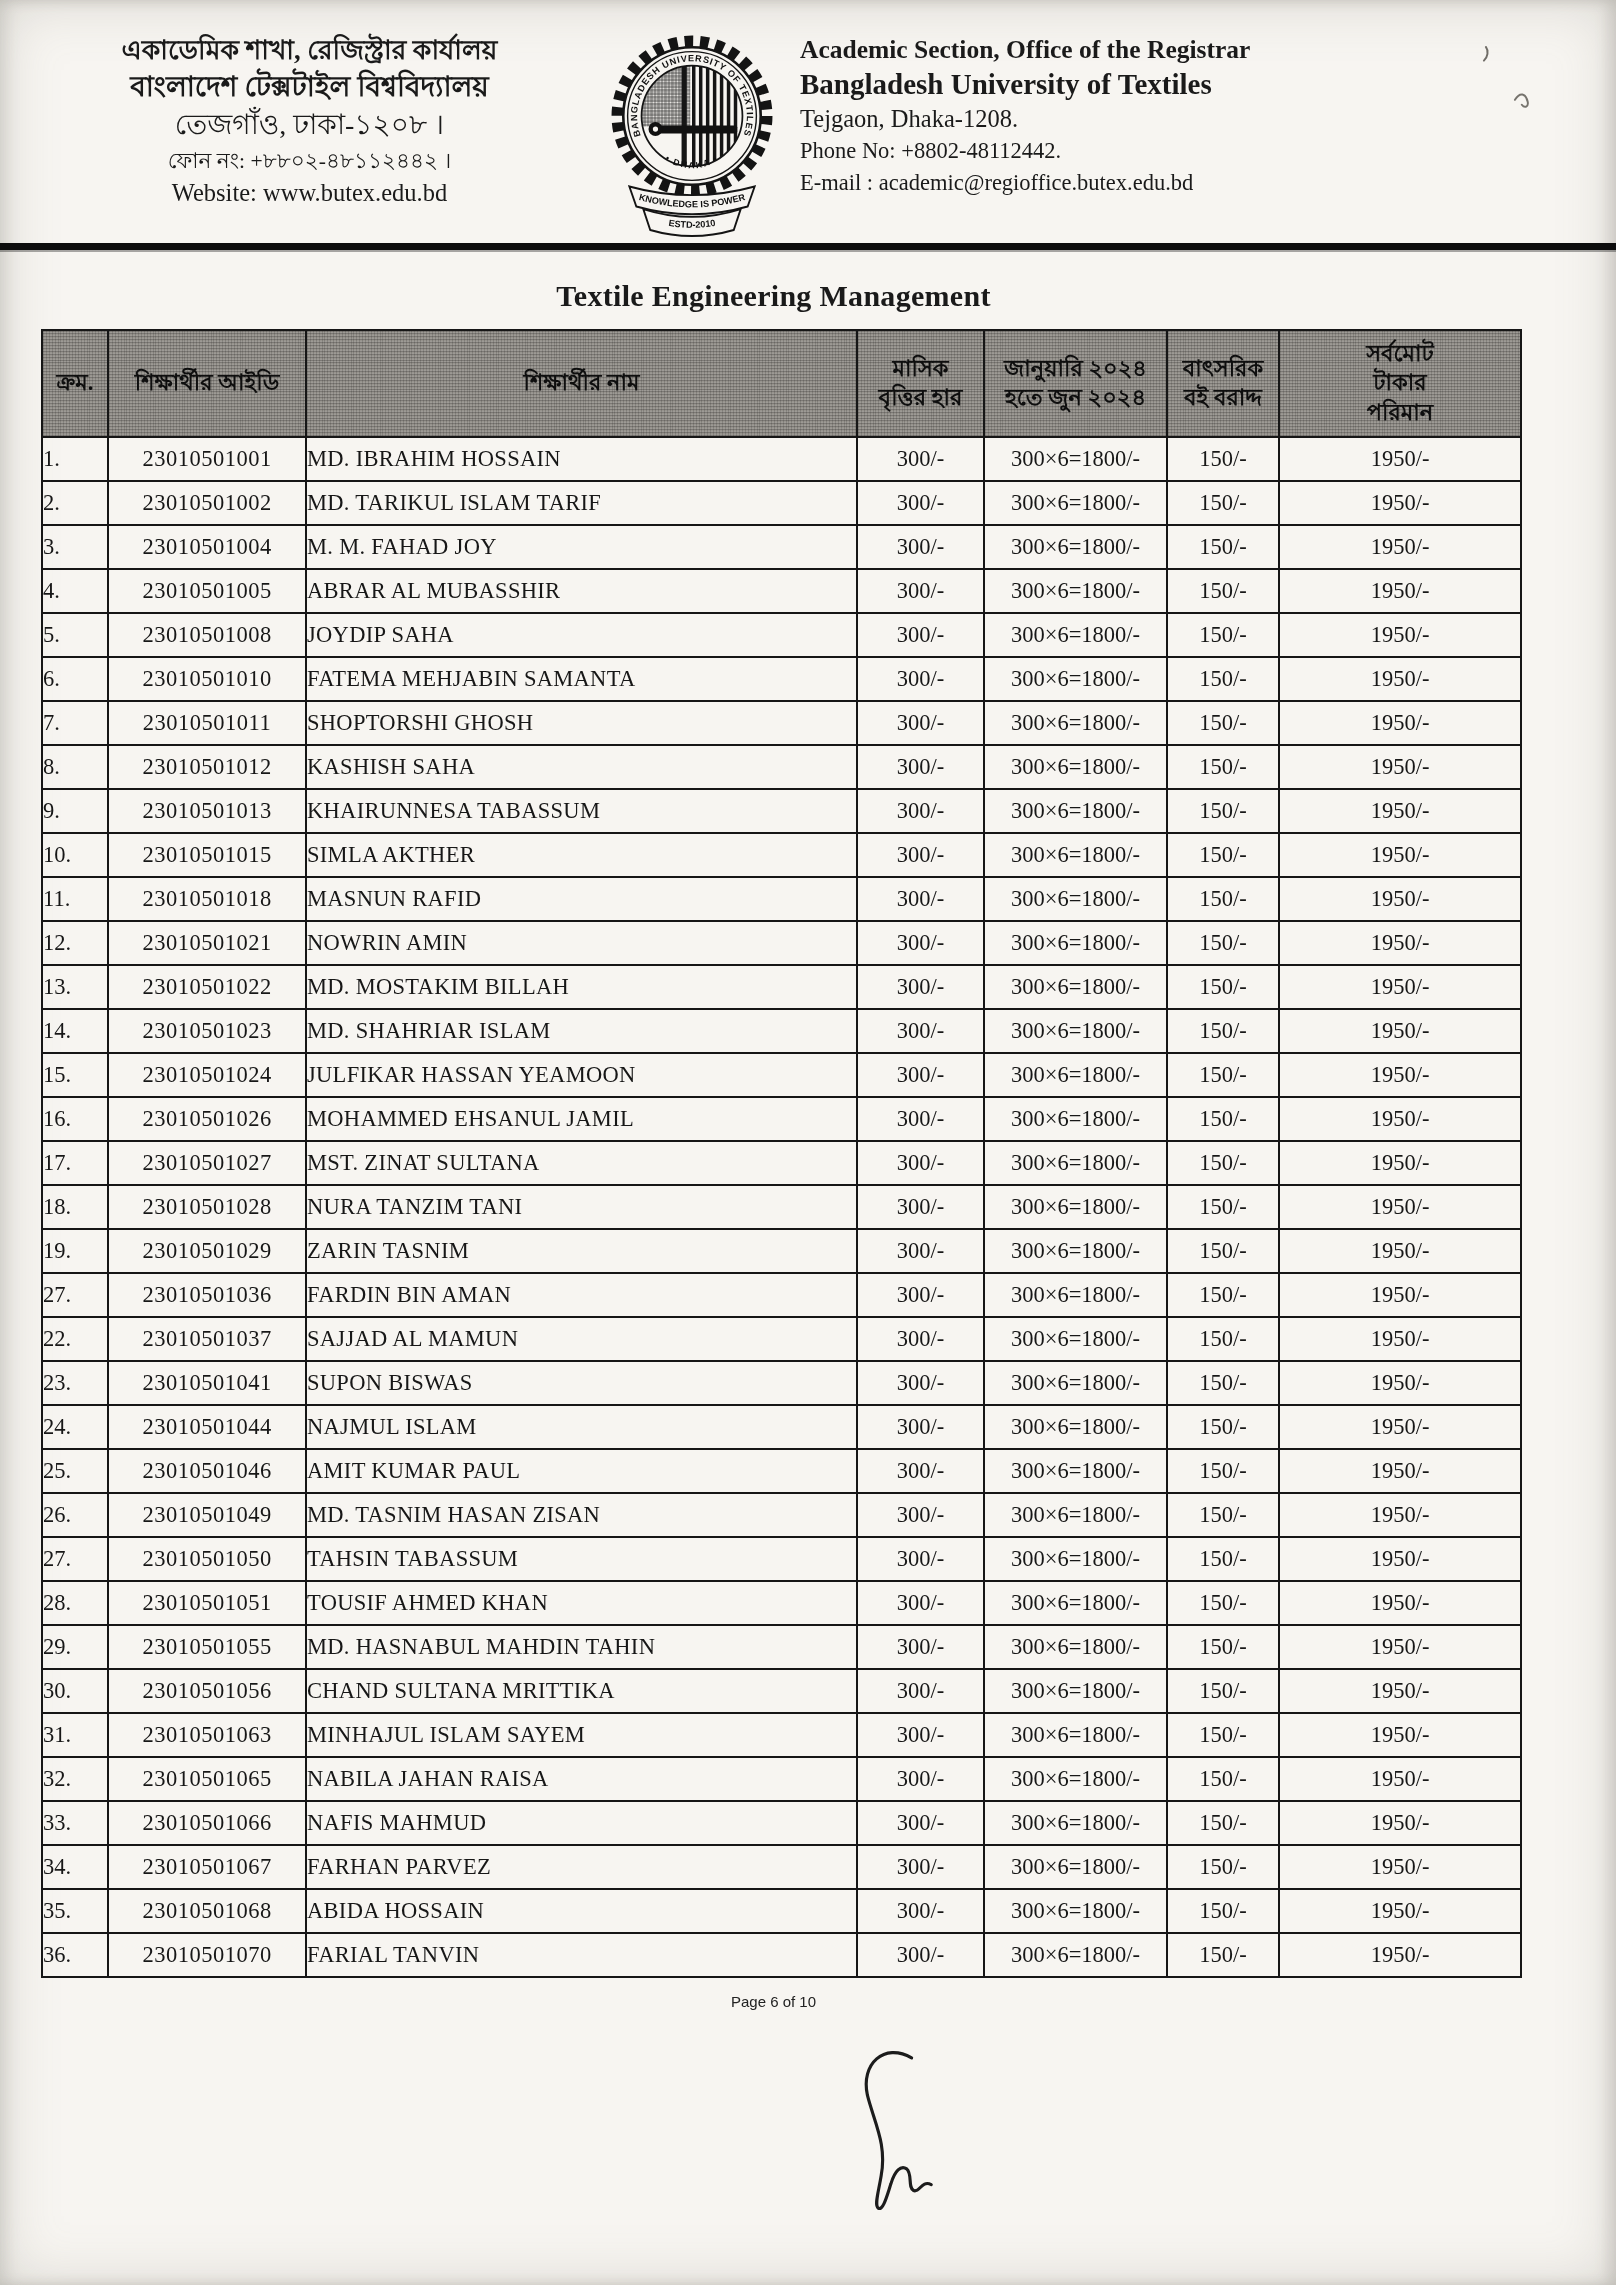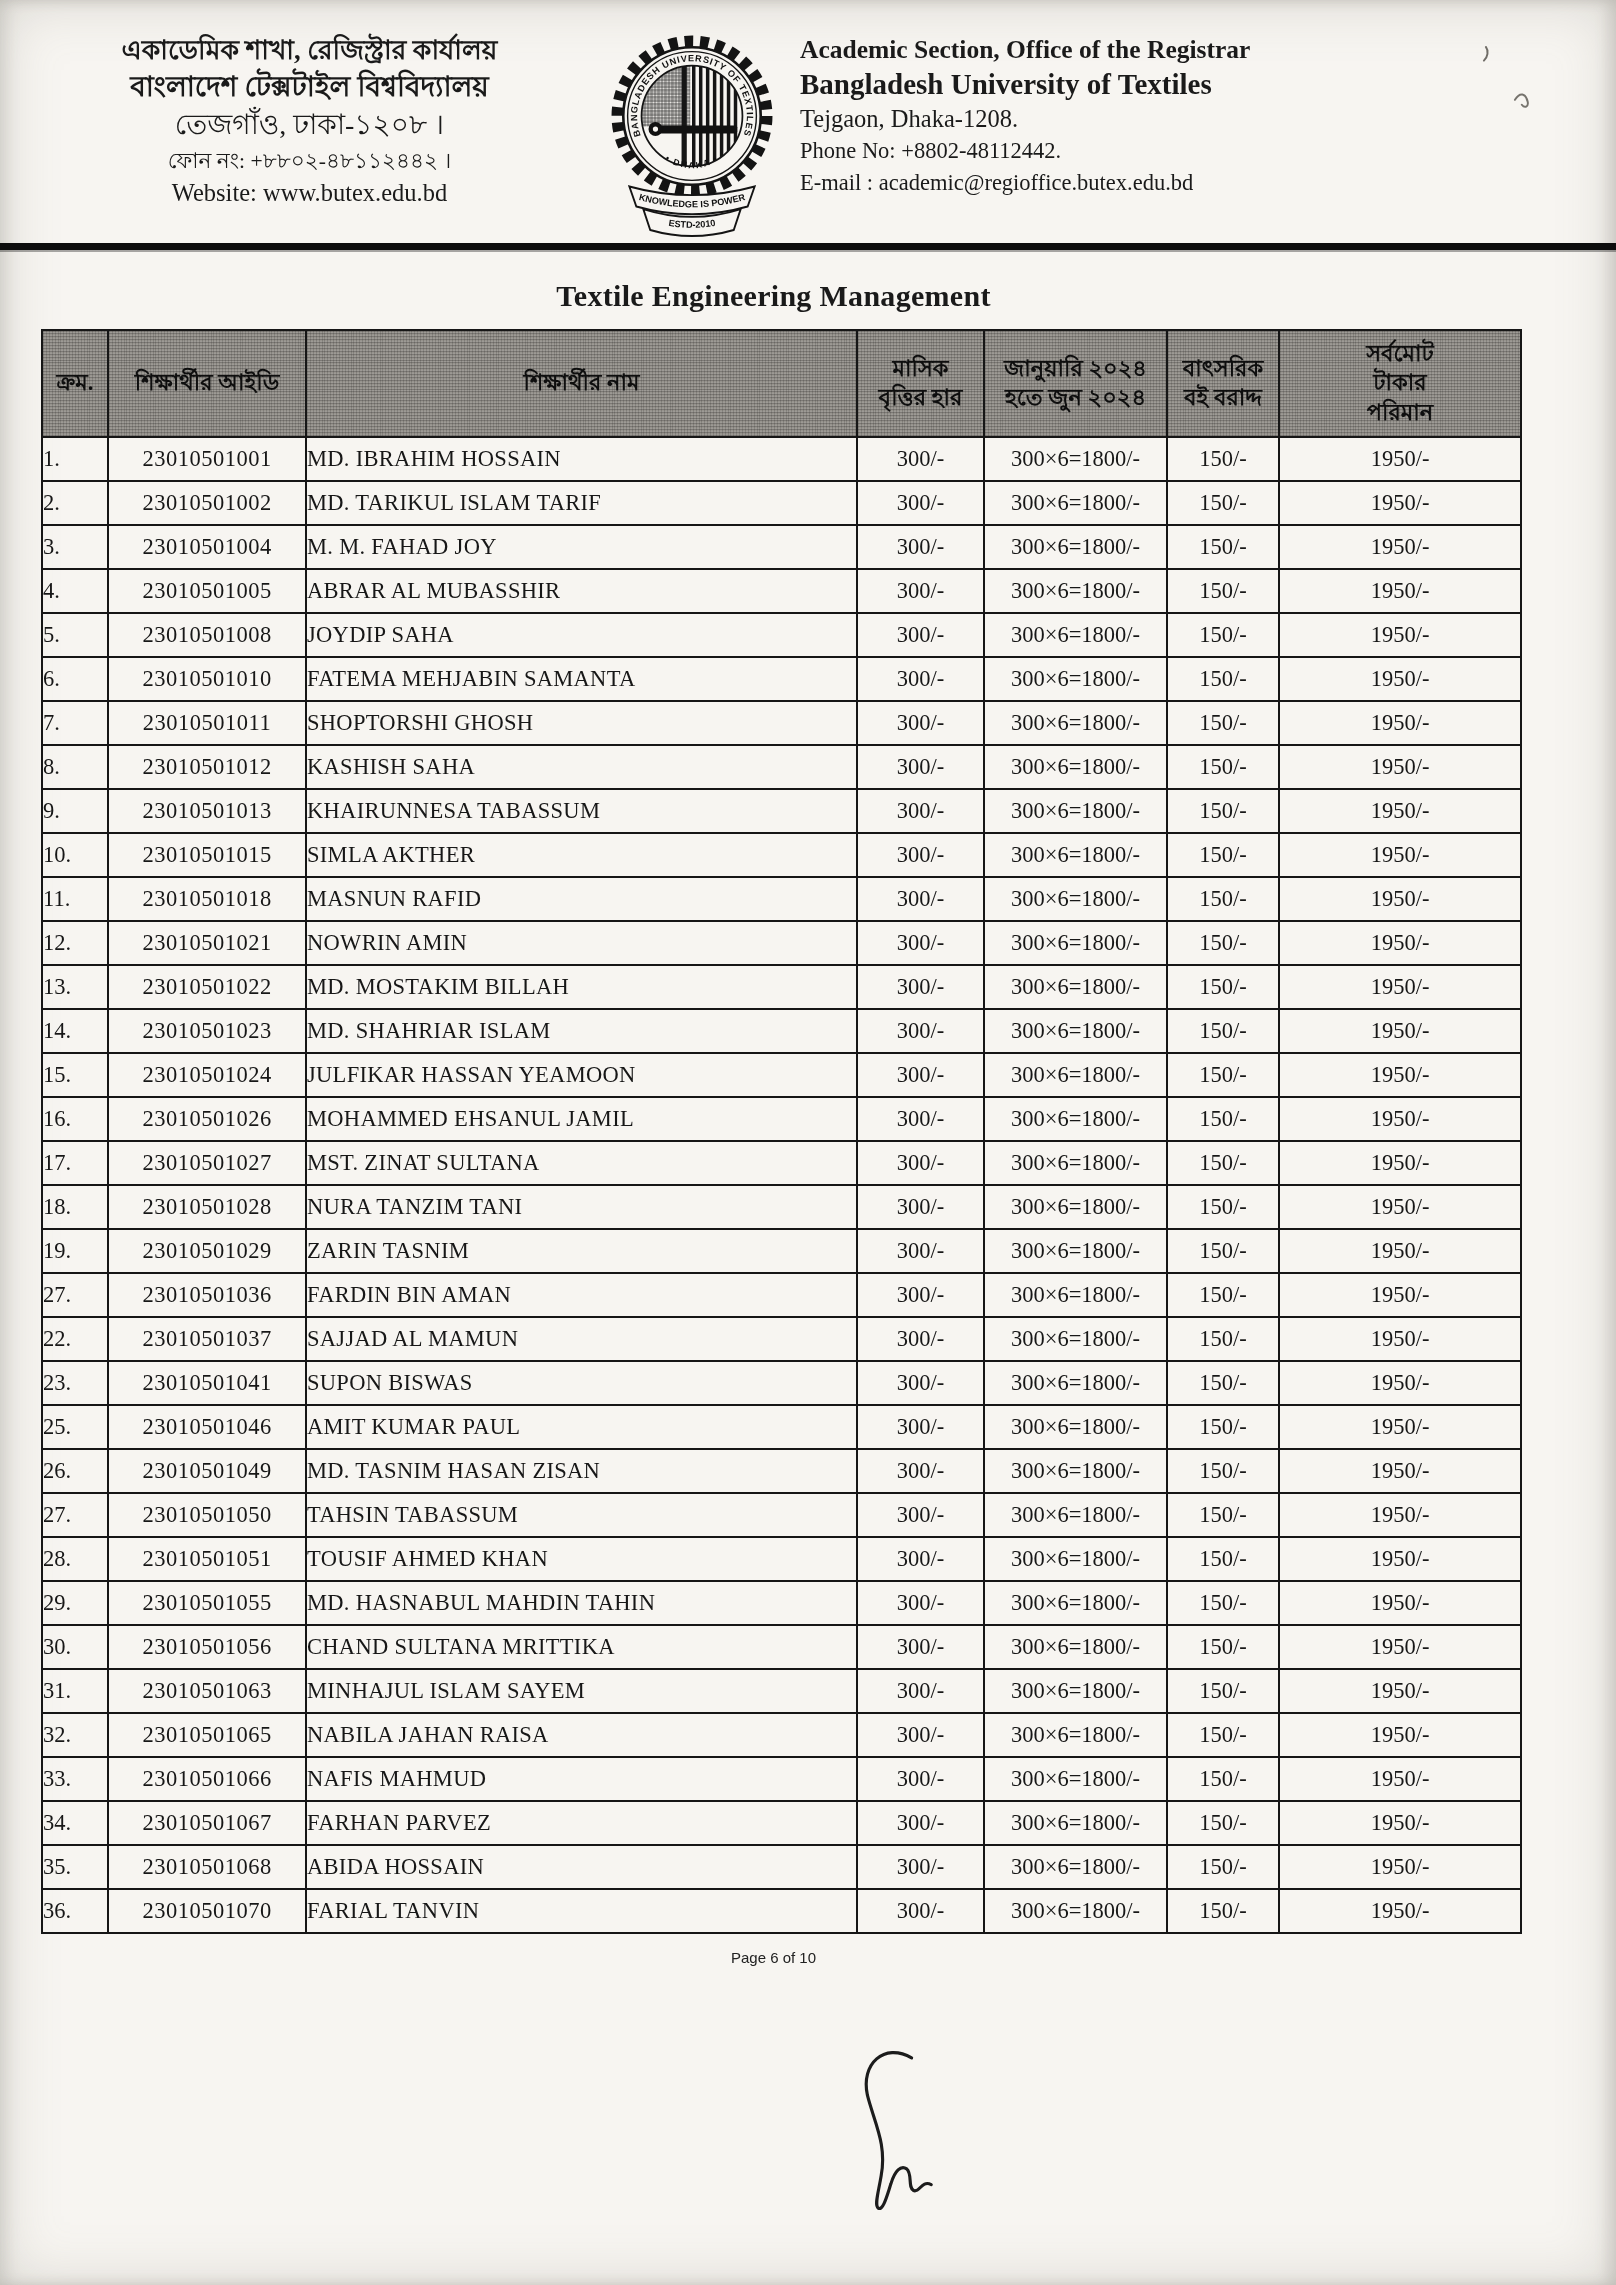--- a/index.html
+++ b/index.html
@@ -406,20 +406,29 @@
         <tr>
           <td class="c0">23.</td>
           <td class="c1">23010501041</td>
           <td class="c2">SUPON BISWAS</td>
           <td class="c3">300/-</td>
           <td class="c4">300×6=1800/-</td>
           <td class="c5">150/-</td>
           <td class="c6">1950/-</td>
         </tr>
         <tr>
+          <td class="c0">24.</td>
+          <td class="c1">23010501044</td>
+          <td class="c2">NAJMUL ISLAM</td>
+          <td class="c3">300/-</td>
+          <td class="c4">300×6=1800/-</td>
+          <td class="c5">150/-</td>
+          <td class="c6">1950/-</td>
+        </tr>
+        <tr>
           <td class="c0">25.</td>
           <td class="c1">23010501046</td>
           <td class="c2">AMIT KUMAR PAUL</td>
           <td class="c3">300/-</td>
           <td class="c4">300×6=1800/-</td>
           <td class="c5">150/-</td>
           <td class="c6">1950/-</td>
         </tr>
         <tr>
           <td class="c0">26.</td>

